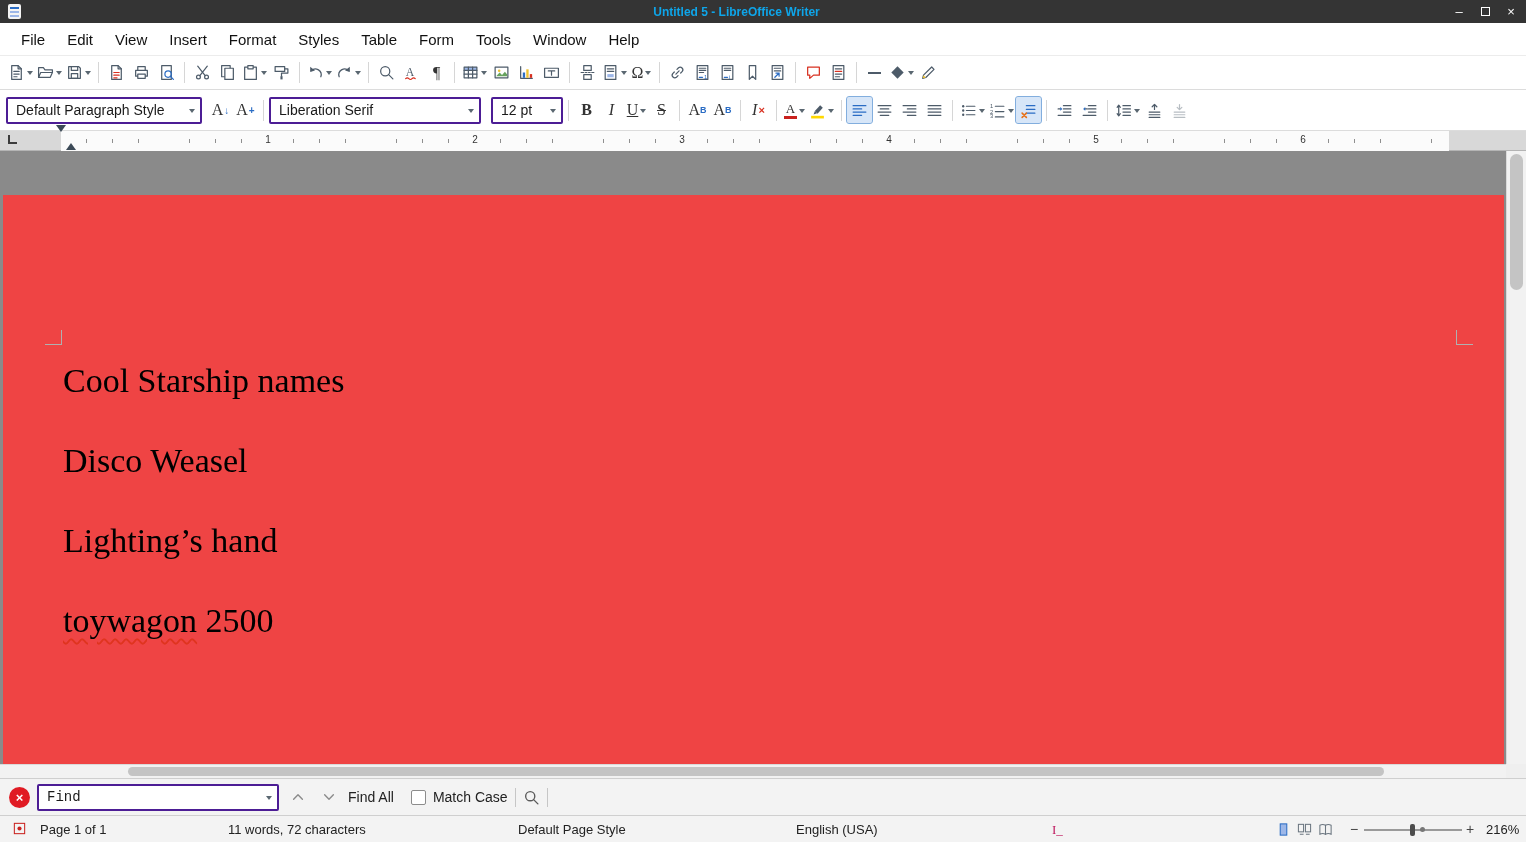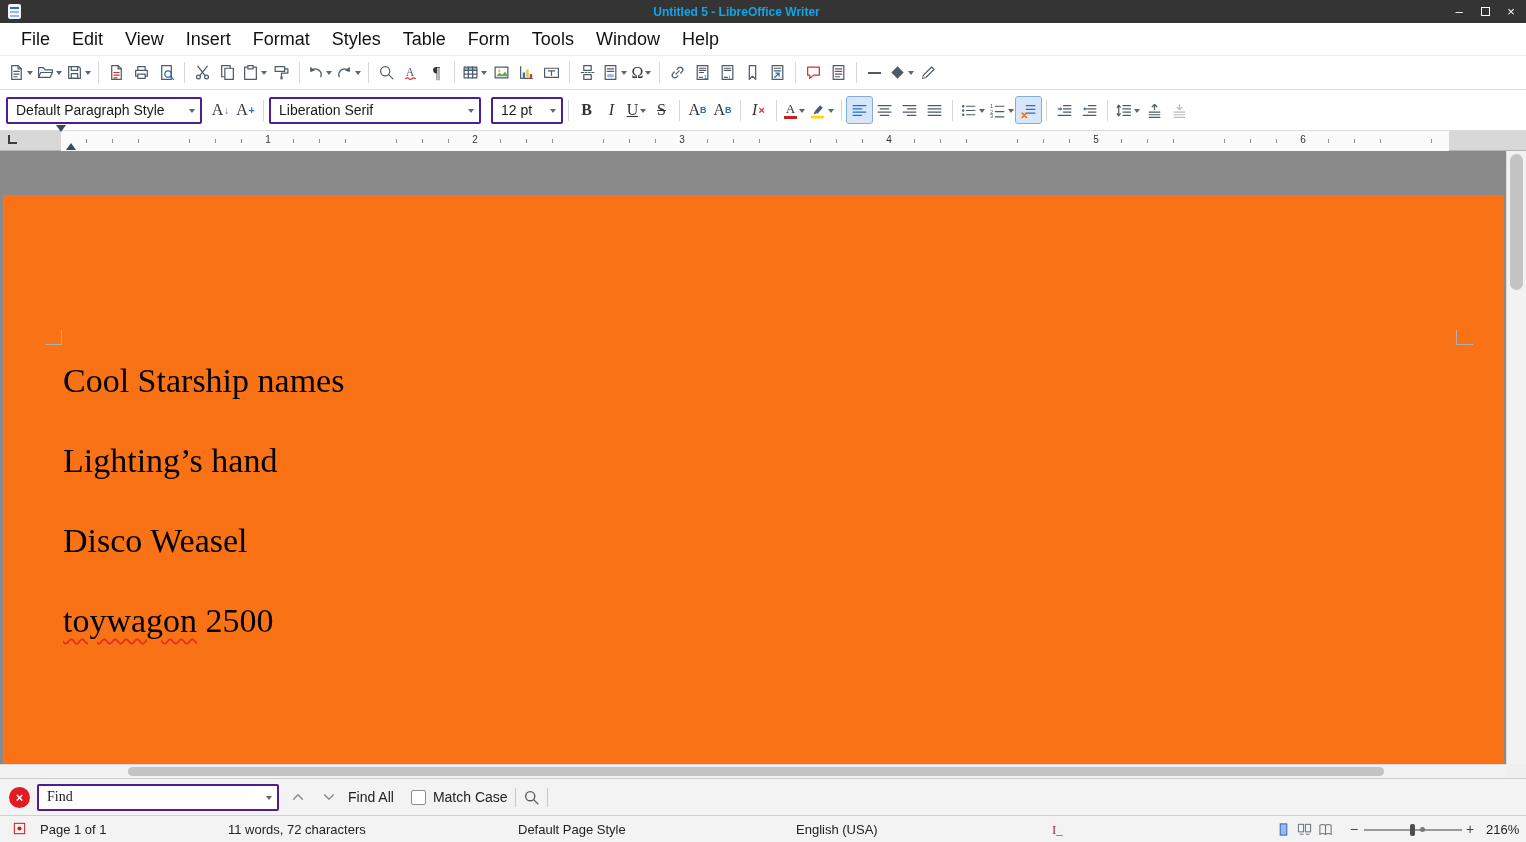--- a/index.html
+++ b/index.html
@@ -10,21 +10,21 @@
 .titlebar{height:23px;background:#343434;display:flex;align-items:center;padding:0 8px;flex:0 0 auto}
 .app-icon{width:13px;height:15px;background:#f4f4f4;border-radius:2px;position:relative;flex:0 0 auto}
 .app-icon::before{content:"";position:absolute;left:2px;top:3px;width:9px;height:2px;background:#2a6cc4;box-shadow:0 4px 0 #9db7e8,0 8px 0 #9db7e8}
 .title{flex:1;text-align:center;font-size:12px;font-weight:bold;color:#0ea5e9}
 .win-controls{display:flex;gap:12px;align-items:center;color:#fff;font-size:13px}
 .win-btn{display:flex;align-items:center;justify-content:center;width:14px;height:14px;cursor:default}
 .restore-box{width:9px;height:9px;border:1.5px solid #fff;display:inline-block}
 
 
 .menubar{height:33px;background:#fff;display:flex;align-items:center;padding:0 10px;border-bottom:1px solid #ececec;flex:0 0 auto}
-.menu-item{padding:6px 11px;font-size:18px;color:#111}
+.menu-item{padding:6px 11px;font-size:15px;color:#111}
 
 
 .toolbar{background:#fff;display:flex;align-items:center;padding:2px 6px;border-bottom:1px solid #dcdcdc;flex:0 0 auto}
 .toolbar.std{height:34px}
 .toolbar.fmt{height:41px}
 .tb-btn{display:flex;align-items:center;justify-content:center;min-width:25px;height:26px;border:none;background:transparent;border-radius:2px;color:#4d5b69;padding:0 2px;flex:0 0 auto}
 .tb-btn svg{width:17px;height:17px;fill:none;stroke:currentColor;stroke-width:1.15;stroke-linecap:round;stroke-linejoin:round}
 .tb-btn.active{background:#d7e6f8;outline:1px solid #82aede;color:#2a6cc4}
 .tb-btn.disabled{opacity:.4}
 .caret{width:0;height:0;border:3.5px solid transparent;border-top:4px solid #5a6771;margin:4px 0 0 2px}
@@ -49,39 +49,39 @@
 .ruler-ticks{position:absolute;left:61px;top:8px;width:1388px;height:4px;background:repeating-linear-gradient(to right,transparent 0 25px,#8f8f8f 25px 25.875px)}
 .ruler-num{position:absolute;top:3px;transform:translateX(-50%);background:#fbfbfb;padding:0 2px}
 .tabstop-corner{position:absolute;left:8px;top:4px;width:9px;height:9px;border-left:2px solid #3c3c3c;border-bottom:2px solid #3c3c3c}
 .indent-marker{position:absolute;left:56px;top:1px}
 .tri-down{width:0;height:0;border-left:5px solid transparent;border-right:5px solid transparent;border-top:7px solid #3c4a57}
 .tri-up{width:0;height:0;border-left:5px solid transparent;border-right:5px solid transparent;border-bottom:7px solid #3c4a57;margin-top:3px}
 .right-indent{position:absolute;left:1444px;top:10px}
 
 
 .docarea{flex:1;position:relative;background:#8a8a8a;overflow:hidden}
-.page{position:absolute;left:3px;right:22px;top:44px;bottom:14px;background:#f97316}
+.page{position:absolute;left:3px;right:22px;top:44px;bottom:14px;background:#ef4444}
 .bmark{position:absolute;width:17px;height:15px}
 .bmark.left{left:42px;top:135px;border-right:1px solid #b0b0b0;border-bottom:1px solid #b0b0b0}
 .bmark.right{left:1453px;top:135px;border-left:1px solid #b0b0b0;border-bottom:1px solid #b0b0b0}
 .doc-content{position:absolute;left:60px;top:148px;right:24px;font-family:"Liberation Serif",serif;font-size:34px;color:#000}
 .doc-content p{line-height:40px;margin:0 0 40px 0}
 .doc-content p:first-child{margin-top:18px}
 .misspelled{text-decoration:underline;text-decoration-style:wavy;text-decoration-color:#e0341f;text-decoration-thickness:2px;text-underline-offset:6px}
 .vscroll{position:absolute;right:0;top:0;bottom:14px;width:20px;background:#f2f2f2;border-left:1px solid #dadada}
 .vthumb{position:absolute;left:3px;right:3px;top:3px;height:136px;background:#c4c4c4;border-radius:7px}
 .hscroll{position:absolute;left:0;right:20px;bottom:0;height:14px;background:#f2f2f2;border-top:1px solid #dadada}
 .hthumb{position:absolute;top:2px;height:9px;left:128px;width:1256px;background:#c4c4c4;border-radius:5px}
 .scroll-corner{position:absolute;right:0;bottom:0;width:20px;height:14px;background:#efefef}
 
 
 .findbar{height:37px;background:#f3f3f3;border-top:1px solid #cfcfcf;display:flex;align-items:center;padding:0 9px;gap:7px;flex:0 0 auto;font-size:14px;color:#222}
 .find-close{width:21px;height:21px;border-radius:50%;background:#e01b24;color:#fff;display:flex;align-items:center;justify-content:center;font-size:13px;font-weight:bold;border:none}
 .find-combo{width:242px;height:27px}
-.find-combo input{border:none;outline:none;flex:1;font-size:14px;color:#1a1a1a;background:transparent;font-family:Liberation Serif, serif}
+.find-combo input{border:none;outline:none;flex:1;font-size:14px;color:#1a1a1a;background:transparent;font-family:Liberation Mono, monospace}
 .nav-btn{border:none;background:transparent;color:#8b8b8b;width:24px;height:24px;display:flex;align-items:center;justify-content:center}
 .nav-btn svg{width:14px;height:14px;fill:none;stroke:currentColor;stroke-width:1.6;stroke-linecap:round;stroke-linejoin:round}
 .checkbox{width:15px;height:15px;border:1px solid #8c8c8c;background:#fff;border-radius:2px;display:inline-block}
 .sep-v{width:1px;height:19px;background:#c6c6c6}
 .find-mag{border:none;background:transparent;color:#5a5a5a;display:flex;align-items:center}
 .find-mag svg{width:17px;height:17px;fill:none;stroke:currentColor;stroke-width:1.3;stroke-linecap:round}
 
 
 .statusbar{height:27px;background:#f3f3f3;border-top:1px solid #cfcfcf;position:relative;font-size:13px;color:#222;flex:0 0 auto}
 .sb{position:absolute;top:6px;white-space:nowrap}
@@ -663,22 +663,22 @@
     <span class="indent-marker"><span class="tri-down"></span><span class="tri-up"></span></span>
     <span class="right-indent"><span class="tri-up" style="margin-top:0"></span></span>
   </div>
 
   <div class="docarea">
     <div class="page">
       <span class="bmark left"></span>
       <span class="bmark right"></span>
       <div class="doc-content">
         <p>Cool Starship names</p>
+        <p>Disco Weasel</p>
         <p>Lighting’s hand</p>
-        <p>Disco Weasel</p>
         <p><span class="misspelled">toywagon</span><span> 2500</span></p>
       </div>
     </div>
     <div class="vscroll">
         <div class="vthumb"></div>
       </div>
     <div class="hscroll">
         <div class="hthumb"></div>
       </div>
     <div class="scroll-corner"></div>

